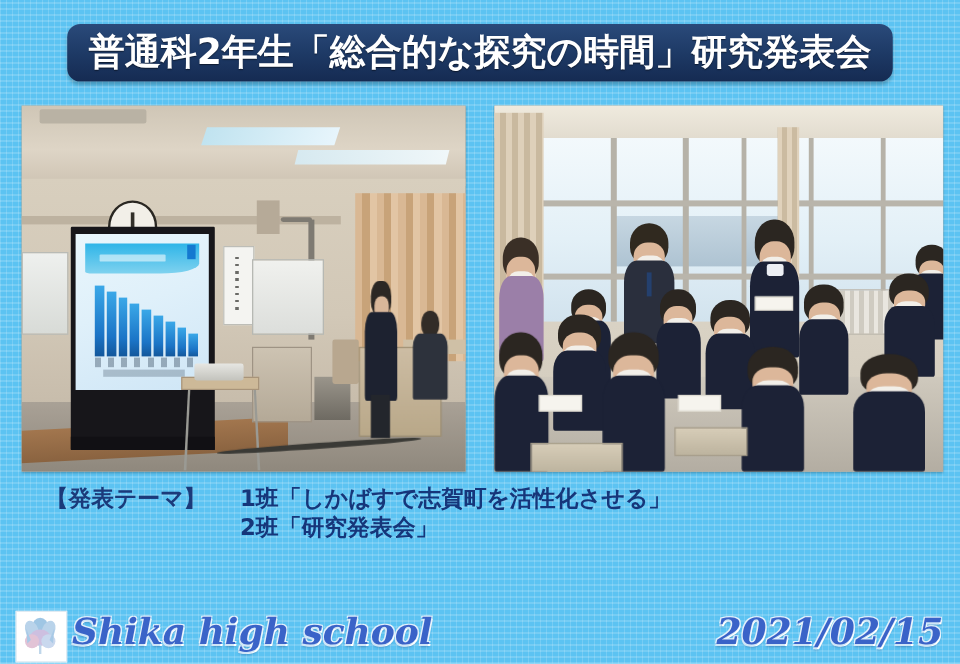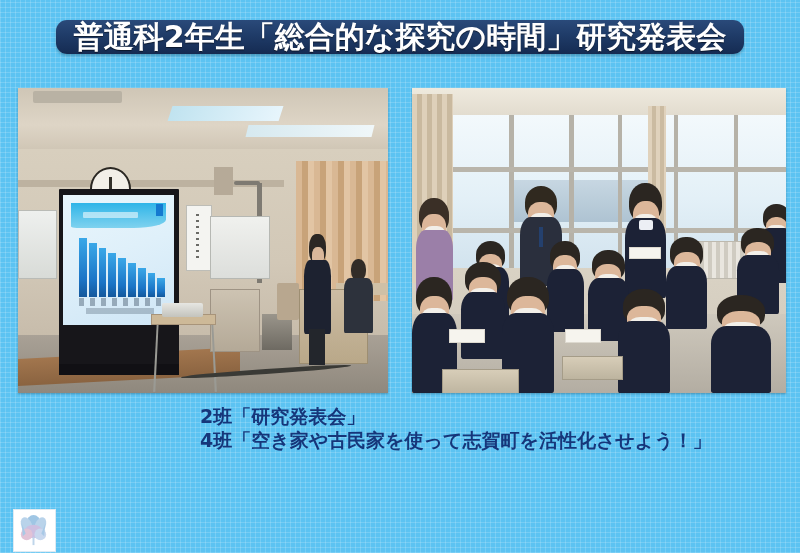--- a/index.html
+++ b/index.html
@@ -23,21 +23,21 @@
       repeating-linear-gradient(90deg, rgba(255,255,255,0.16) 0px, rgba(255,255,255,0.16) 1px, rgba(255,255,255,0) 1px, rgba(255,255,255,0) 5px);
     overflow: hidden;
   }
 
   
   #title-banner {
     position: absolute;
     left: 56px;
     top: 20px;
     width: 688px;
-    height: 34px;
+    height: 48px;
     background: linear-gradient(180deg, #2a4a7a 0%, #1e3a66 50%, #152b52 100%);
     border-radius: 11px;
     box-shadow: 0 2px 3px rgba(0,0,0,0.22);
     display: flex;
     align-items: center;
     justify-content: center;
   }
   #title-text {
     color: #ffffff;
     font-size: 30px;
@@ -617,38 +617,40 @@
       <div class="rp-desk" style="left:8%; top:92%; width:20%; height:8%;"></div>
       <div class="rp-desk" style="left:40%; top:88%; width:16%; height:7%;"></div>
       <div class="rp-paper" style="left:10%; top:79%; width:9%; height:4%;"></div>
       <div class="rp-paper" style="left:41%; top:79%; width:9%; height:4%;"></div>
       <div class="rp-paper" style="left:58%; top:52%; width:8%; height:3.5%;"></div>
     </div>
   </div>
 
   <div id="themes">
     <div class="theme-row">
-      <div class="theme-spacer"></div>
-      <div class="theme-text">2班「研究発表会」</div>
+      <div id="themes-label">【発表テーマ】</div>
+      <div class="theme-text">1班「しかばすで志賀町を活性化させる」</div>
     </div>
     <div class="theme-row">
       <div class="theme-spacer"></div>
-      <div class="theme-text">4班「空き家や古民家を使って志賀町を活性化させよう！」</div>
+      <div class="theme-text">2班「研究発表会」</div>
     </div>
   </div>
 
   <div id="footer">
     <div id="school-logo">
       <svg viewBox="0 0 40 40" width="39" height="39" aria-hidden="true">
         <ellipse cx="20" cy="13" rx="7" ry="8" fill="#9fc6e4"></ellipse>
         <ellipse cx="13" cy="16" rx="5.5" ry="9" fill="#b9d3ea" transform="rotate(-22 13 16)"></ellipse>
         <ellipse cx="27" cy="16" rx="5.5" ry="9" fill="#b9d3ea" transform="rotate(22 27 16)"></ellipse>
         <ellipse cx="20" cy="22" rx="9" ry="7" fill="#cdbfe0"></ellipse>
         <ellipse cx="13" cy="25" rx="6" ry="6" fill="#e2c3d6"></ellipse>
         <ellipse cx="27" cy="25" rx="6" ry="6" fill="#c9d8ee"></ellipse>
         <path d="M8 14 L12 24 L9 27 Z" fill="#a8c9e6"></path>
         <path d="M32 14 L28 24 L31 27 Z" fill="#a8c9e6"></path>
         <path d="M19 28 L21 28 L21 36 L19 36 Z" fill="#bfd6ea"></path>
       </svg>
     </div>
+    <div id="school-name">Shika high school</div>
+    <div id="footer-date">2021/02/15</div>
   </div>
 
 </div>
 
 </body></html>

